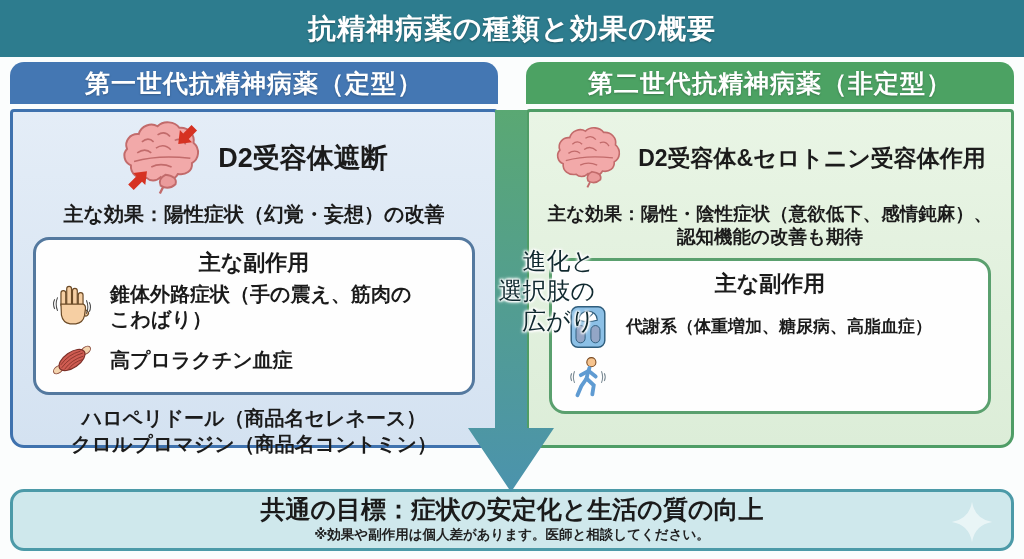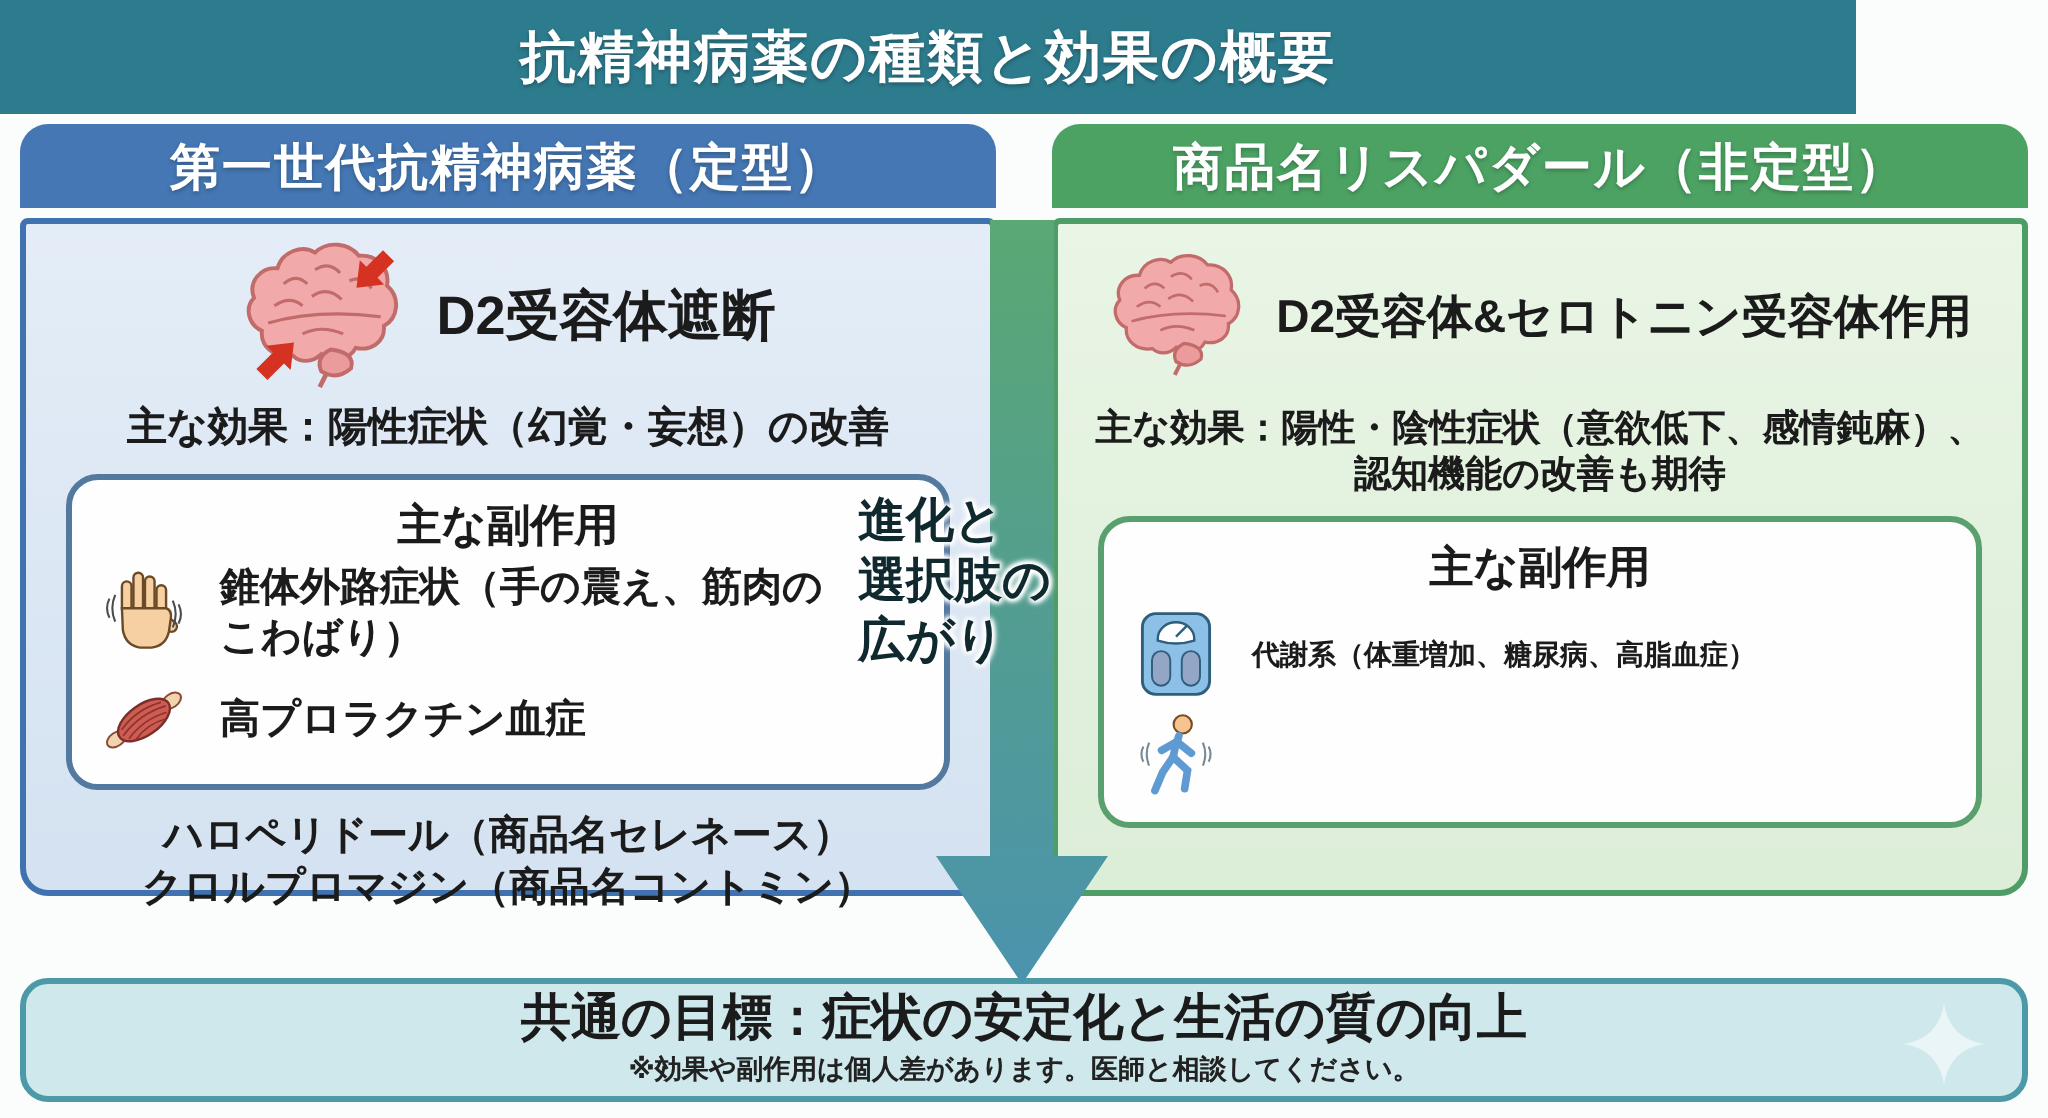--- a/index.html
+++ b/index.html
@@ -6,21 +6,21 @@
   body{
     width:1024px;height:559px;position:relative;overflow:hidden;
     background:#fbfdfd;
     font-family:"Liberation Sans","DejaVu Sans",sans-serif;
     color:#1b1b1b;
   }
   .stage{position:absolute;inset:0;}
 
   
   .top-bar{
-    position:absolute;left:0;top:0;width:928px;height:57px;
+    position:absolute;left:0;top:0;width:1024px;height:57px;
     background:#2d7c8e;display:flex;align-items:center;justify-content:center;
   }
   .top-bar h1{
     margin:0;color:#fff;font-size:28px;font-weight:700;letter-spacing:1px;
     text-shadow:0 1px 2px rgba(0,0,0,.3);
   }
 
   
   .panel{position:absolute;top:62px;width:488px;height:386px;z-index:1;}
   .panel.gen1{left:10px;}
@@ -51,33 +51,33 @@
 
   .se-box{
     margin:10px 6px 0;background:#fefefe;border-radius:16px;
     border:3px solid;padding:6px 12px 8px;min-height:134px;box-sizing:border-box;
   }
   .gen1 .se-box{border-color:#54799f;}
   .gen2 .se-box{border-color:#5aa06e;}
   .se-title{text-align:center;font-size:22px;font-weight:700;margin:2px 0 2px;}
   .se-item{display:flex;align-items:center;gap:14px;margin-top:4px;}
   .se-item .se-text{font-size:20px;font-weight:700;line-height:1.25;}
-  .gen2 .se-item .se-text{font-size:14px;}
+  .gen2 .se-item .se-text{font-size:17px;font-family:Liberation Mono, monospace;}
   .se-text.wrap{max-width:314px;}
   .icon-48{width:48px;height:48px;flex:0 0 48px;}
 
   .drugs{margin-top:10px;text-align:center;font-weight:700;}
   .drug-line{font-size:20px;line-height:1.3;}
   .gen2 .drug-line{font-size:19px;line-height:1.28;}
 
   
   .center-arrow{position:absolute;left:460px;top:110px;width:106px;height:384px;z-index:2;}
   .center-label{
     position:absolute;left:429px;top:246px;width:166px;z-index:3;
-    text-align:left;font-size:24px;font-weight:700;color:#10292f;line-height:1.25;
+    text-align:right;font-size:24px;font-weight:400;color:#10292f;line-height:1.25;
     text-shadow:0 0 4px #fff,0 0 4px #fff,1px 1px 2px #fff,-1px -1px 2px #fff,1px -1px 2px #fff,-1px 1px 2px #fff;
   }
 
   
   .footer-bar{
     position:absolute;left:10px;top:489px;width:1004px;height:62px;box-sizing:border-box;
     background:#cfe8ec;border:3px solid #4c9aa8;border-radius:14px;z-index:1;
     display:flex;flex-direction:column;align-items:center;justify-content:center;
   }
   .footer-title{font-size:25px;font-weight:700;line-height:1.1;}
@@ -173,21 +173,21 @@
       <div class="drugs">
         <div class="drug-line">ハロペリドール（商品名セレネース）</div>
         <div class="drug-line">クロルプロマジン（商品名コントミン）</div>
       </div>
 
     </div>
   </div>
 
   <div class="panel gen2">
     <div class="panel-header">
-      <span>商品名リスパダール（非定型）</span>
+      <span>第二世代抗精神病薬（非定型）</span>
     </div>
     <div class="panel-body">
 
       <div class="mech-row">
         <span>
           <svg width="72" height="66" viewBox="0 0 110 96">
             <path d="M34 76 C22 78 13 70 14 60 C5 56 3 45 9 39 C5 29 13 19 24 20 C27 9 40 5 48 10 C56 2 70 4 76 12 C88 11 96 21 94 31 C103 39 101 52 92 57 C93 67 84 73 74 71 C70 79 58 81 52 75 C46 81 38 80 34 76 Z" fill="#f2a9a9" stroke="#c26b6b" stroke-width="2.5"></path>
             <path d="M58 72 Q74 74 71 84 Q62 92 52 86 Q48 77 58 72 Z" fill="#eb9b9b" stroke="#c26b6b" stroke-width="2.5"></path>
             <path d="M55 88 L51 96" stroke="#c26b6b" stroke-width="3" fill="none"></path>
             <path d="M18 55 Q50 46 90 51" stroke="#c26b6b" stroke-width="2" fill="none"></path>

